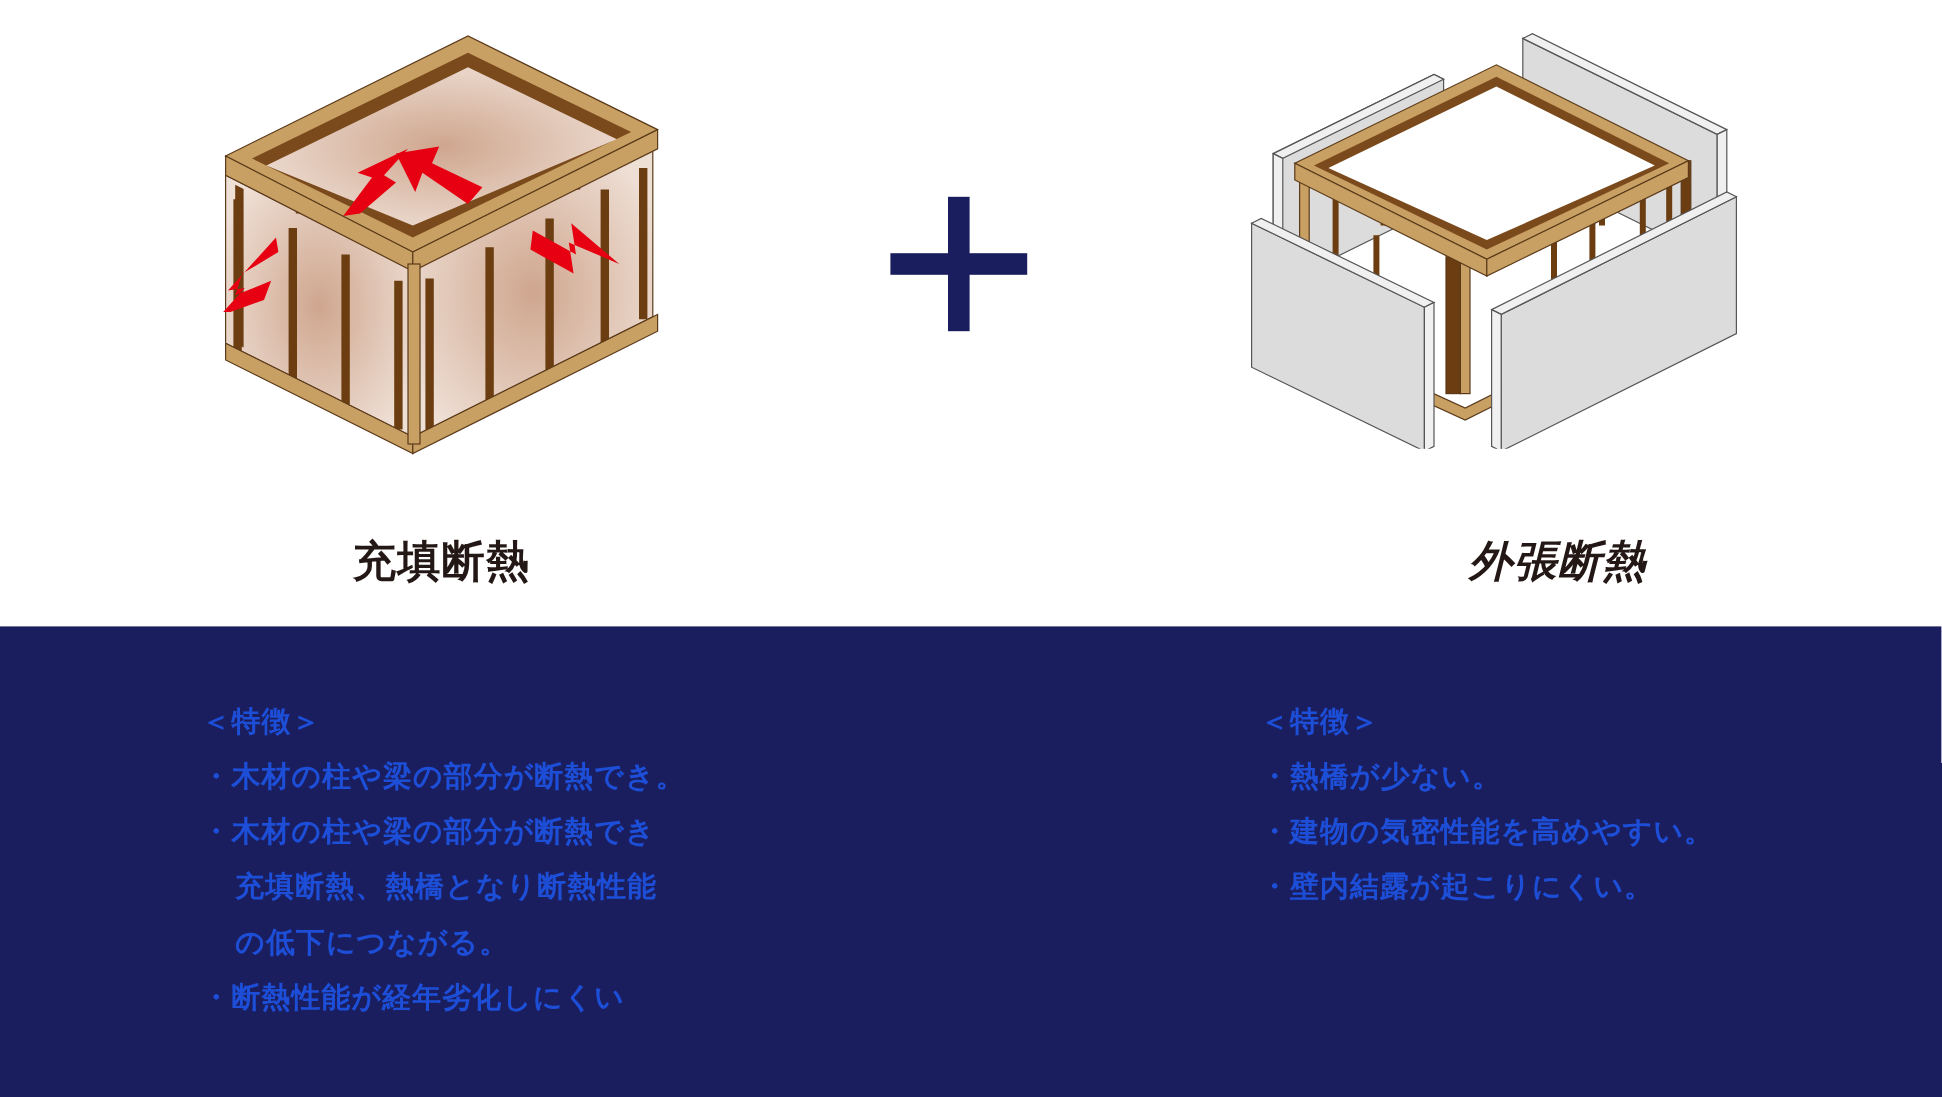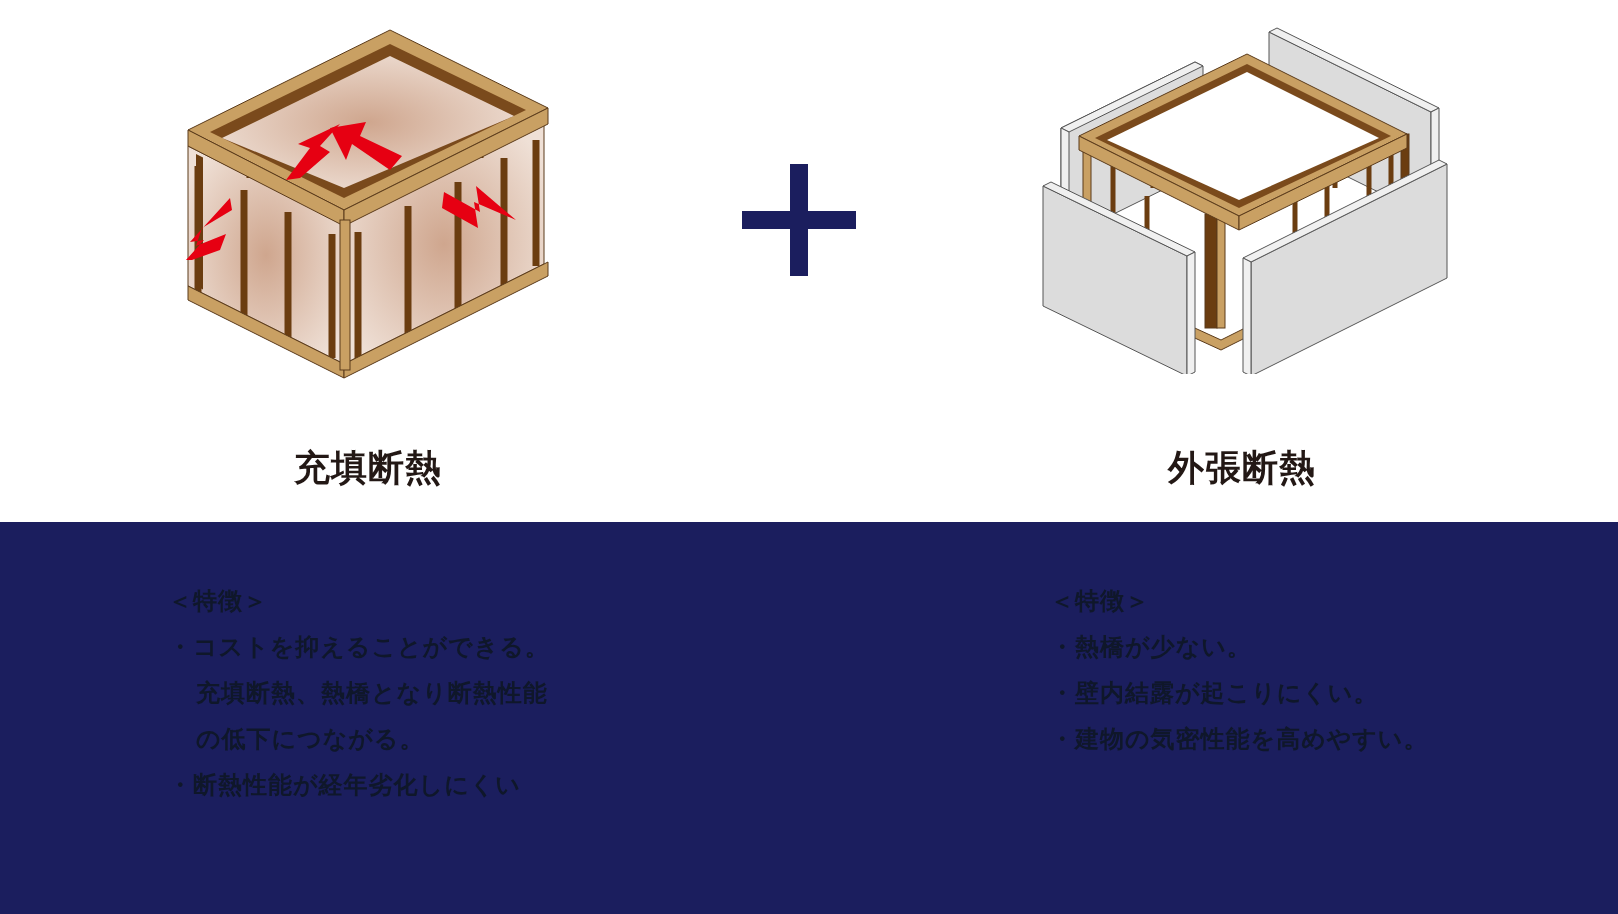--- a/index.html
+++ b/index.html
@@ -12,27 +12,27 @@
     #illus-left { left: 180px; top: 28px; width: 400px; height: 356px; }
     #illus-right { left: 1035px; top: 18px; width: 430px; height: 356px; }
     #plus { position: absolute; left: 742px; top: 164px; width: 114px; height: 112px; }
     #plus .h { position: absolute; left: 0; top: 47px; width: 114px; height: 18px; background: #1b1e5e; }
     #plus .v { position: absolute; left: 48px; top: 0; width: 18px; height: 112px; background: #1b1e5e; }
     .heading {
       position: absolute; top: 444px; font-size: 36px; font-weight: bold;
       color: #231815; letter-spacing: 1px; white-space: nowrap;
     }
     #heading-left { left: 294px; }
-    #heading-right { left: 1168px; }
+    #heading-right { left: 1224px; font-style: italic; }
     #panel {
       position: absolute; left: 0; top: 522px; width: 1618px; height: 392px;
       background: #1b1e5e;
     }
     .features {
-      position: absolute; color: #0f172a; font-size: 24px; font-weight: bold;
+      position: absolute; color: #1d4ed8; font-size: 24px; font-weight: bold;
       line-height: 46px; white-space: nowrap; letter-spacing: 1px;
     }
     #features-left { left: 168px; top: 578px; }
     #features-right { left: 1050px; top: 578px; }
     .bullet { display: block; }
     .cont { display: block; padding-left: 28px; }
   </style>
 </head>
 <body>
 
@@ -147,24 +147,25 @@
   </svg>
 </div>
 
 <div class="heading" id="heading-left">充填断熱</div>
 <div class="heading" id="heading-right">外張断熱</div>
 
 <div id="panel"></div>
 
 <div class="features" id="features-left">
   <span class="bullet">＜特徴＞</span>
-  <span class="bullet">・コストを抑えることができる。</span>
+  <span class="bullet">・木材の柱や梁の部分が断熱でき。</span>
+  <span class="bullet">・木材の柱や梁の部分が断熱でき</span>
   <span class="cont">充填断熱、熱橋となり断熱性能</span>
   <span class="cont">の低下につながる。</span>
   <span class="bullet">・断熱性能が経年劣化しにくい</span>
 </div>
 
 <div class="features" id="features-right">
   <span class="bullet">＜特徴＞</span>
   <span class="bullet">・熱橋が少ない。</span>
+  <span class="bullet">・建物の気密性能を高めやすい。</span>
   <span class="bullet">・壁内結露が起こりにくい。</span>
-  <span class="bullet">・建物の気密性能を高めやすい。</span>
 </div>
 
 </body></html>

